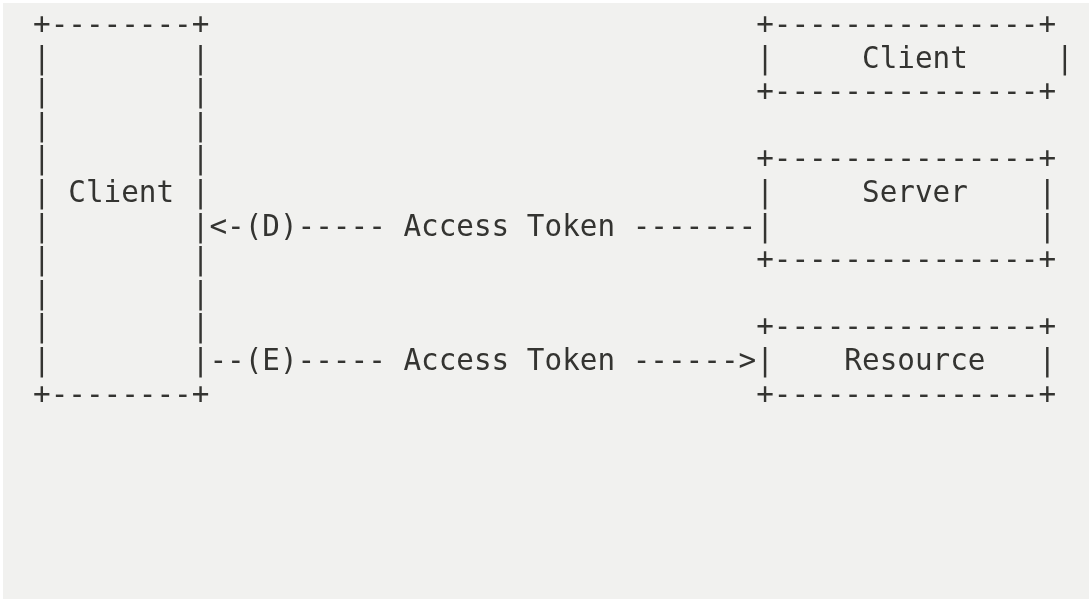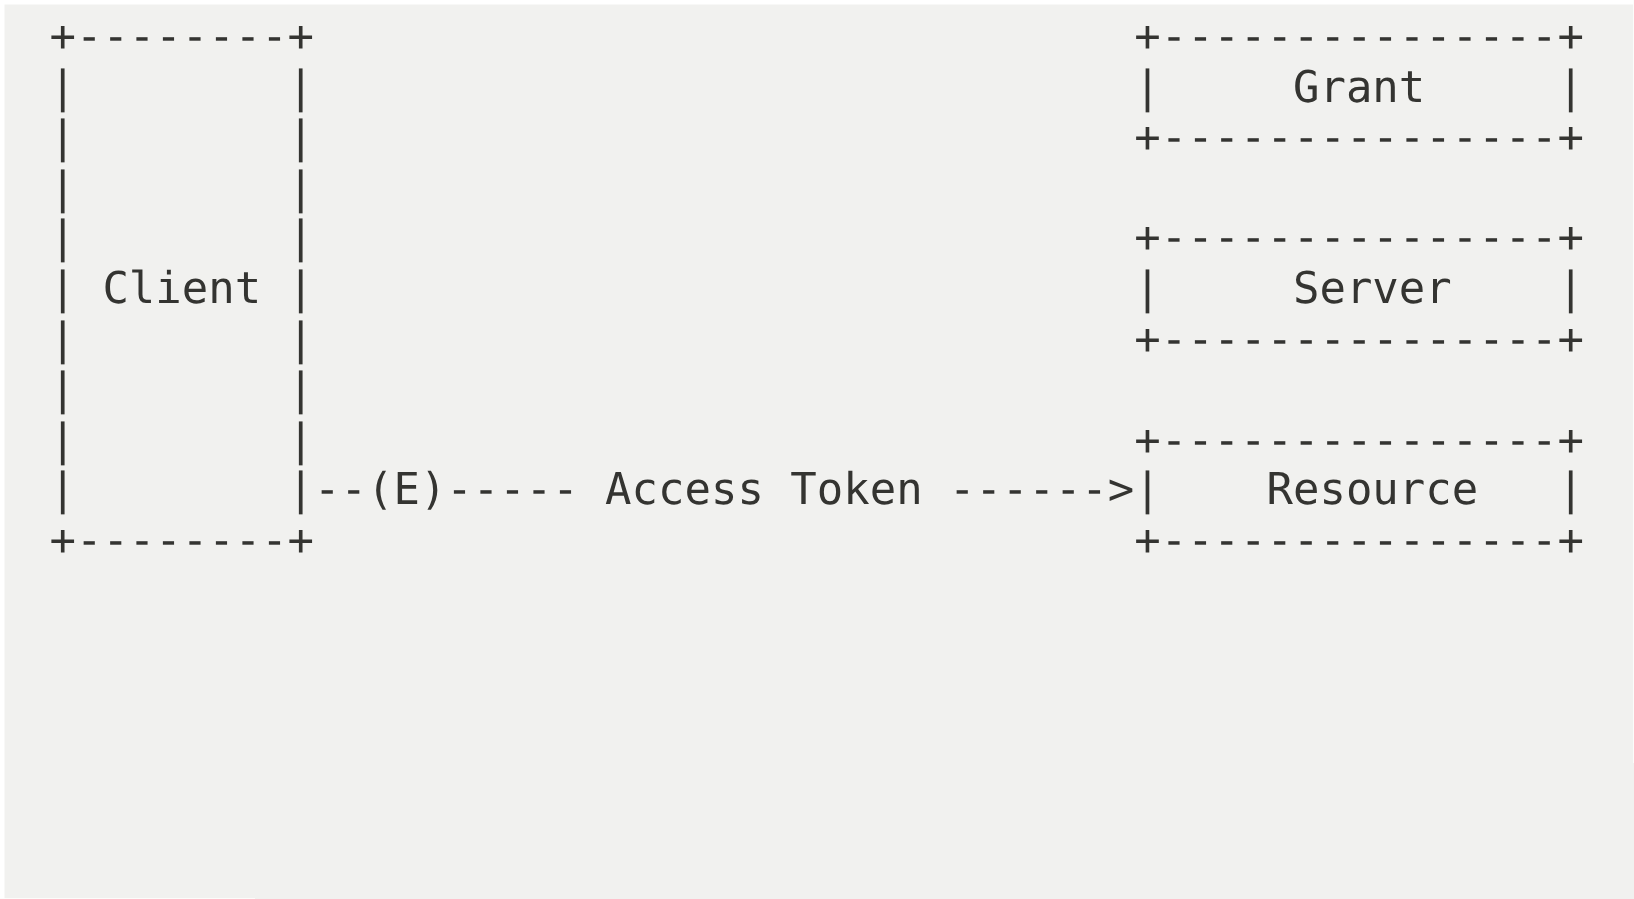--- a/index.html
+++ b/index.html
@@ -50,25 +50,26 @@
   .region-resource-server   { left: 753px; top: 408px; width: 301px; height: 168px; }
 </style>
 </head>
 <body>
 
 <div class="stage">
   <div class="surface">
 
     <div class="ascii">
       <div class="row">+--------+                               +---------------+</div>
-      <div class="row">|        |                               |     Grant     |</div>
+      <div class="row">|        |                               |     Client     |</div>
       <div class="row">|        |                               +---------------+</div>
       <div class="row">|        |</div>
       <div class="row">|        |                               +---------------+</div>
       <div class="row">| Client |                               |     Server    |</div>
+      <div class="row">|        |&lt;-(D)----- Access Token -------|               |</div>
       <div class="row">|        |                               +---------------+</div>
       <div class="row">|        |</div>
       <div class="row">|        |                               +---------------+</div>
       <div class="row">|        |--(E)----- Access Token ------&gt;|    Resource   |</div>
       <div class="row">+--------+                               +---------------+</div>
     </div>
 
     <div class="region region-client"></div>
     <div class="region region-resource-owner"></div>
     <div class="region region-auth-server"></div>

